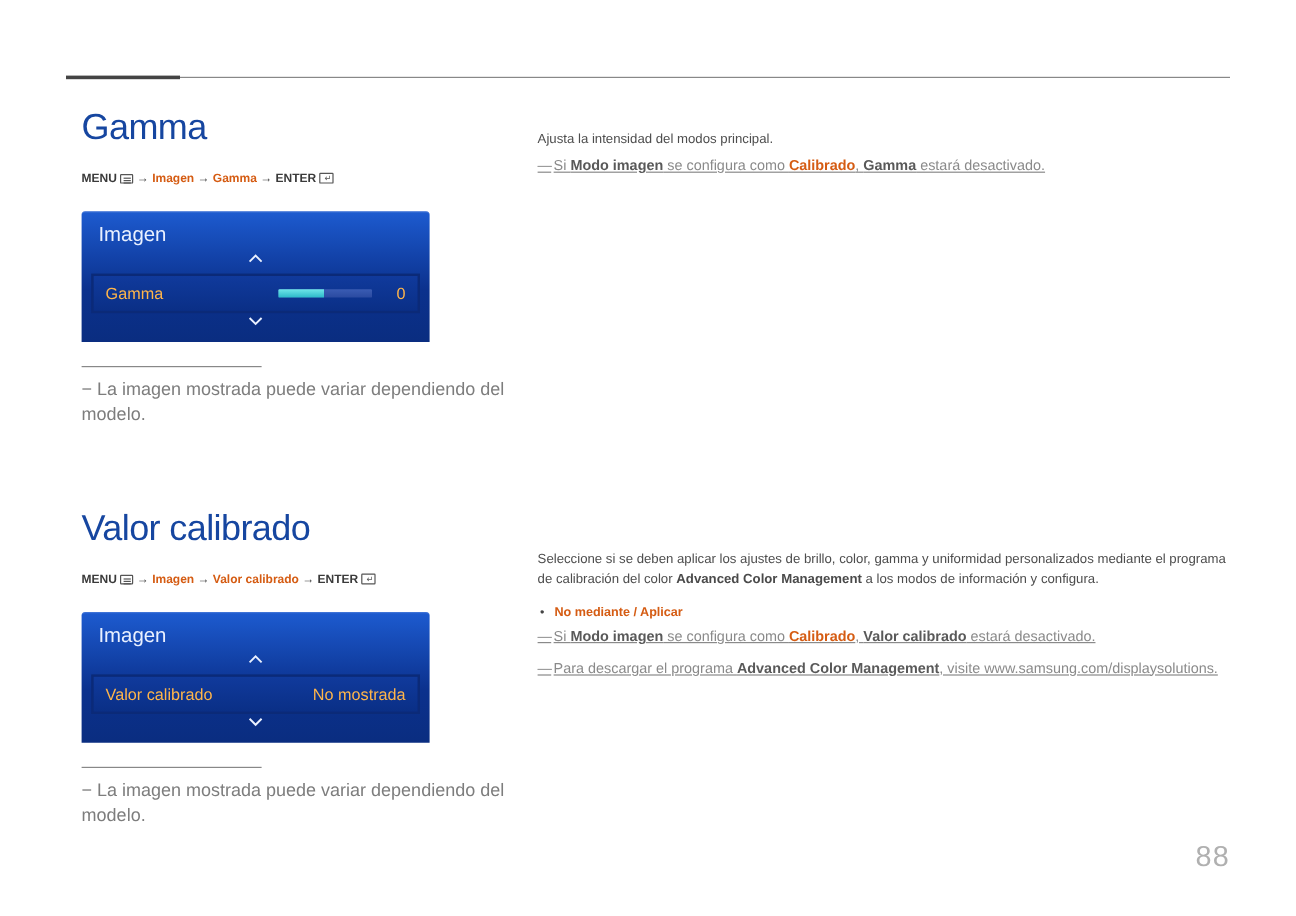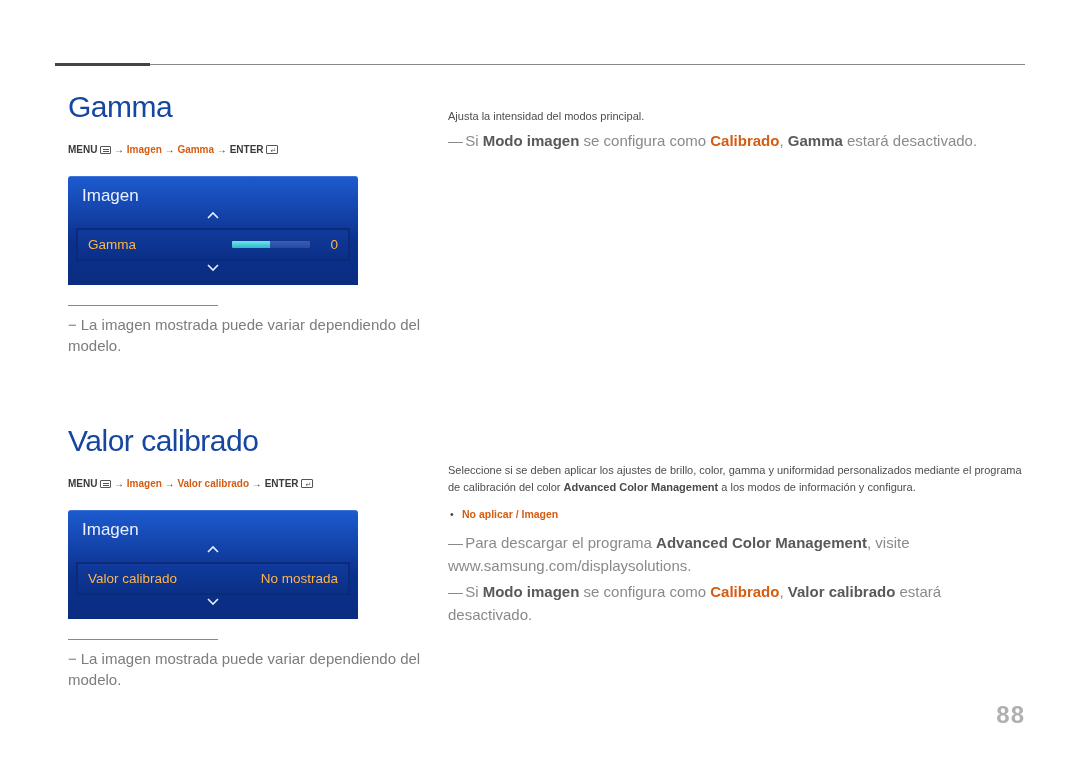--- a/index.html
+++ b/index.html
@@ -149,21 +149,21 @@
   }
   .small-note::before {
     content:"−";
     color:#7d7d7d;
     margin-right:4px;
   }
   .section2 { margin-top: 68px; }
   
   .col-right { font-size: 11px; color:#4a4a4a; line-height:1.55; }
   .para { margin-bottom: 4px; font-size:11px; color:#4d4d4d;}
-  .dash-note { font-size: 15px; color:#8a8a8a; margin-top:3px;}
+  .dash-note { font-size: 12px; color:#8a8a8a; margin-top:3px;text-decoration:underline;}
   .dash-note::before { content:"― "; color:#8a8a8a; letter-spacing:-2px; margin-right:2px;}
   .dash-note b.dark { color:#595959; font-weight:700;}
   .dash-note b.orange { color:#d55c13; font-weight:700;}
   .right-top { padding-top: 18px; }
   .bullet {
     font-size: 10.5px;
     color: #d55c13;
     font-weight: 700;
     margin-top: 10px;
     padding-left: 14px;
@@ -175,21 +175,21 @@
     color:#444;
     font-weight:400;
   }
   .r2-block { margin-top: 310px; } 
   .page-num {
     position: absolute;
     bottom: 34px;
     right: 55px;
     font-size: 24px;
     color: #b0b0b0;
-    font-weight: 700;
+    font-weight: 400;
     letter-spacing: 1px;
   }
   .item-row.no-bar .value-right { margin-left:auto; color:#ffb54a; }
 </style>
 </head>
 <body>
 
 <div class="top-rule"></div>
 <div class="top-accent"></div>
 
@@ -280,25 +280,25 @@
       <div class="para">Ajusta la intensidad del modos principal.</div>
       <div class="dash-note">
         <span>Si </span><b class="dark">Modo imagen</b><span> se configura como </span><b class="orange">Calibrado</b><span>, </span><b class="dark">Gamma</b><span> estará desactivado.</span>
       </div>
     </div>
 
     <div class="r2-block">
       <div class="para">
         <span>Seleccione si se deben aplicar los ajustes de brillo, color, gamma y uniformidad personalizados mediante el programa de calibración del color </span><b style="color:#4a4a4a">Advanced Color Management</b><span> a los modos de información y configura.</span>
       </div>
-      <div class="bullet">No aplicar / Imagen</div>
+      <div class="bullet">No mediante / Aplicar</div>
+      <div class="dash-note">
+        <span>Si </span><b class="dark">Modo imagen</b><span> se configura como </span><b class="orange">Calibrado</b><span>, </span><b class="dark">Valor calibrado</b><span> estará desactivado.</span>
+      </div>
       <div class="dash-note" style="margin-top:8px">
         <span>Para descargar el programa </span><b class="dark">Advanced Color Management</b><span>, visite www.samsung.com/displaysolutions.</span>
       </div>
-      <div class="dash-note">
-        <span>Si </span><b class="dark">Modo imagen</b><span> se configura como </span><b class="orange">Calibrado</b><span>, </span><b class="dark">Valor calibrado</b><span> estará desactivado.</span>
-      </div>
     </div>
 
   </div>
 </div>
 
 <div class="page-num">88</div>
 
 </body></html>

